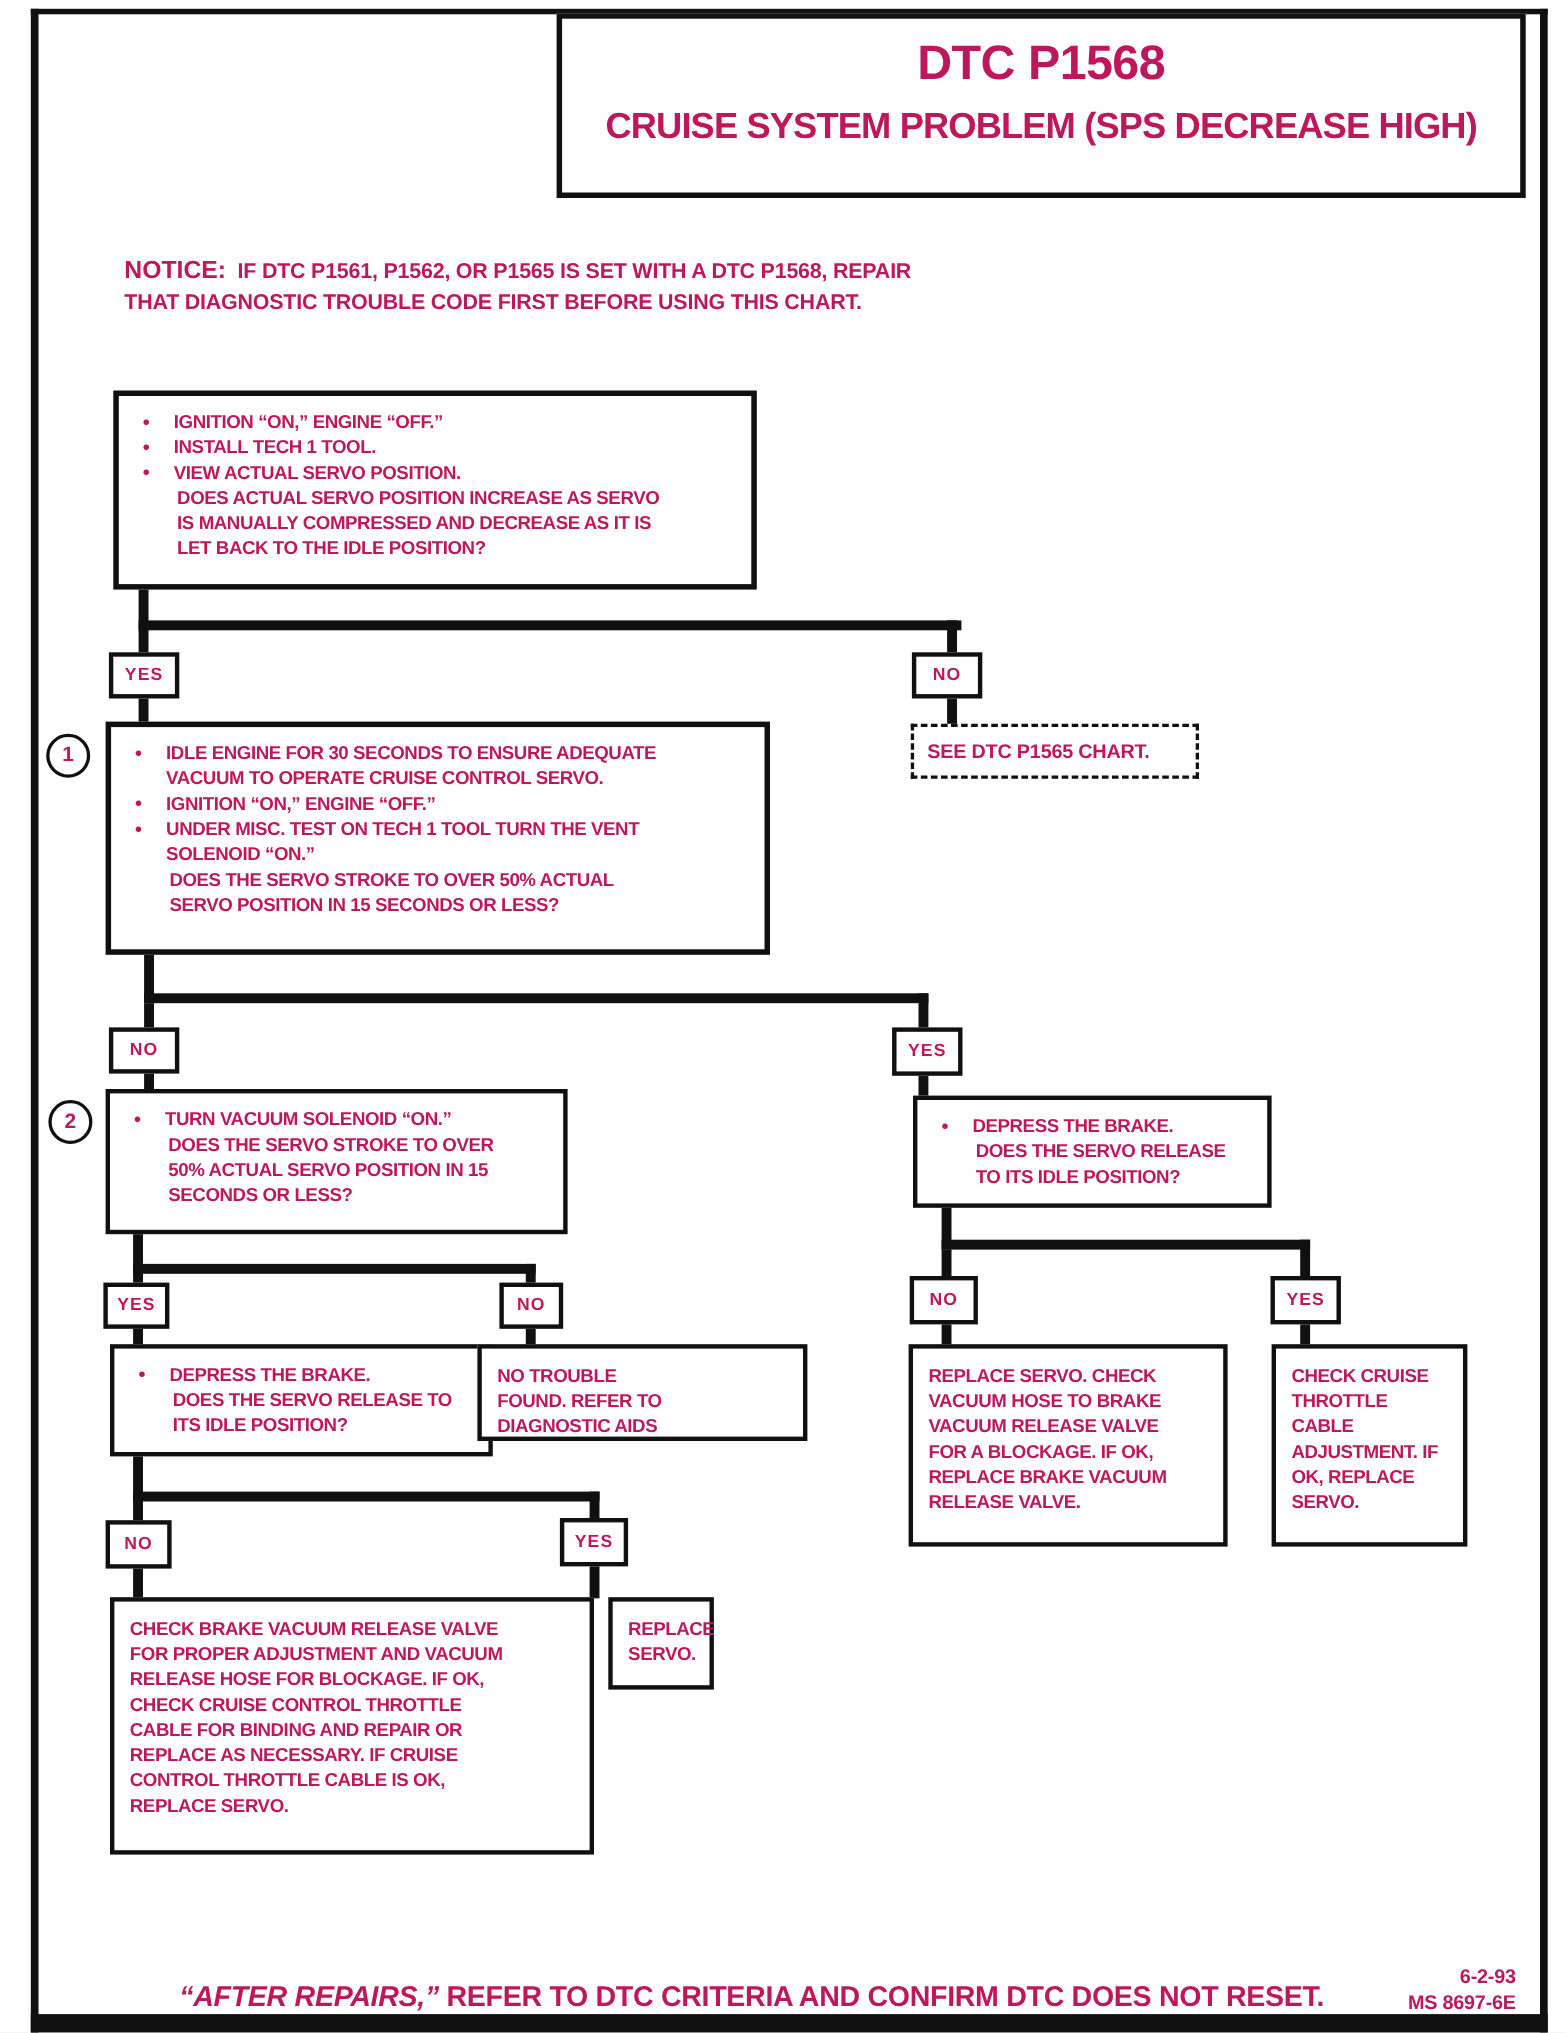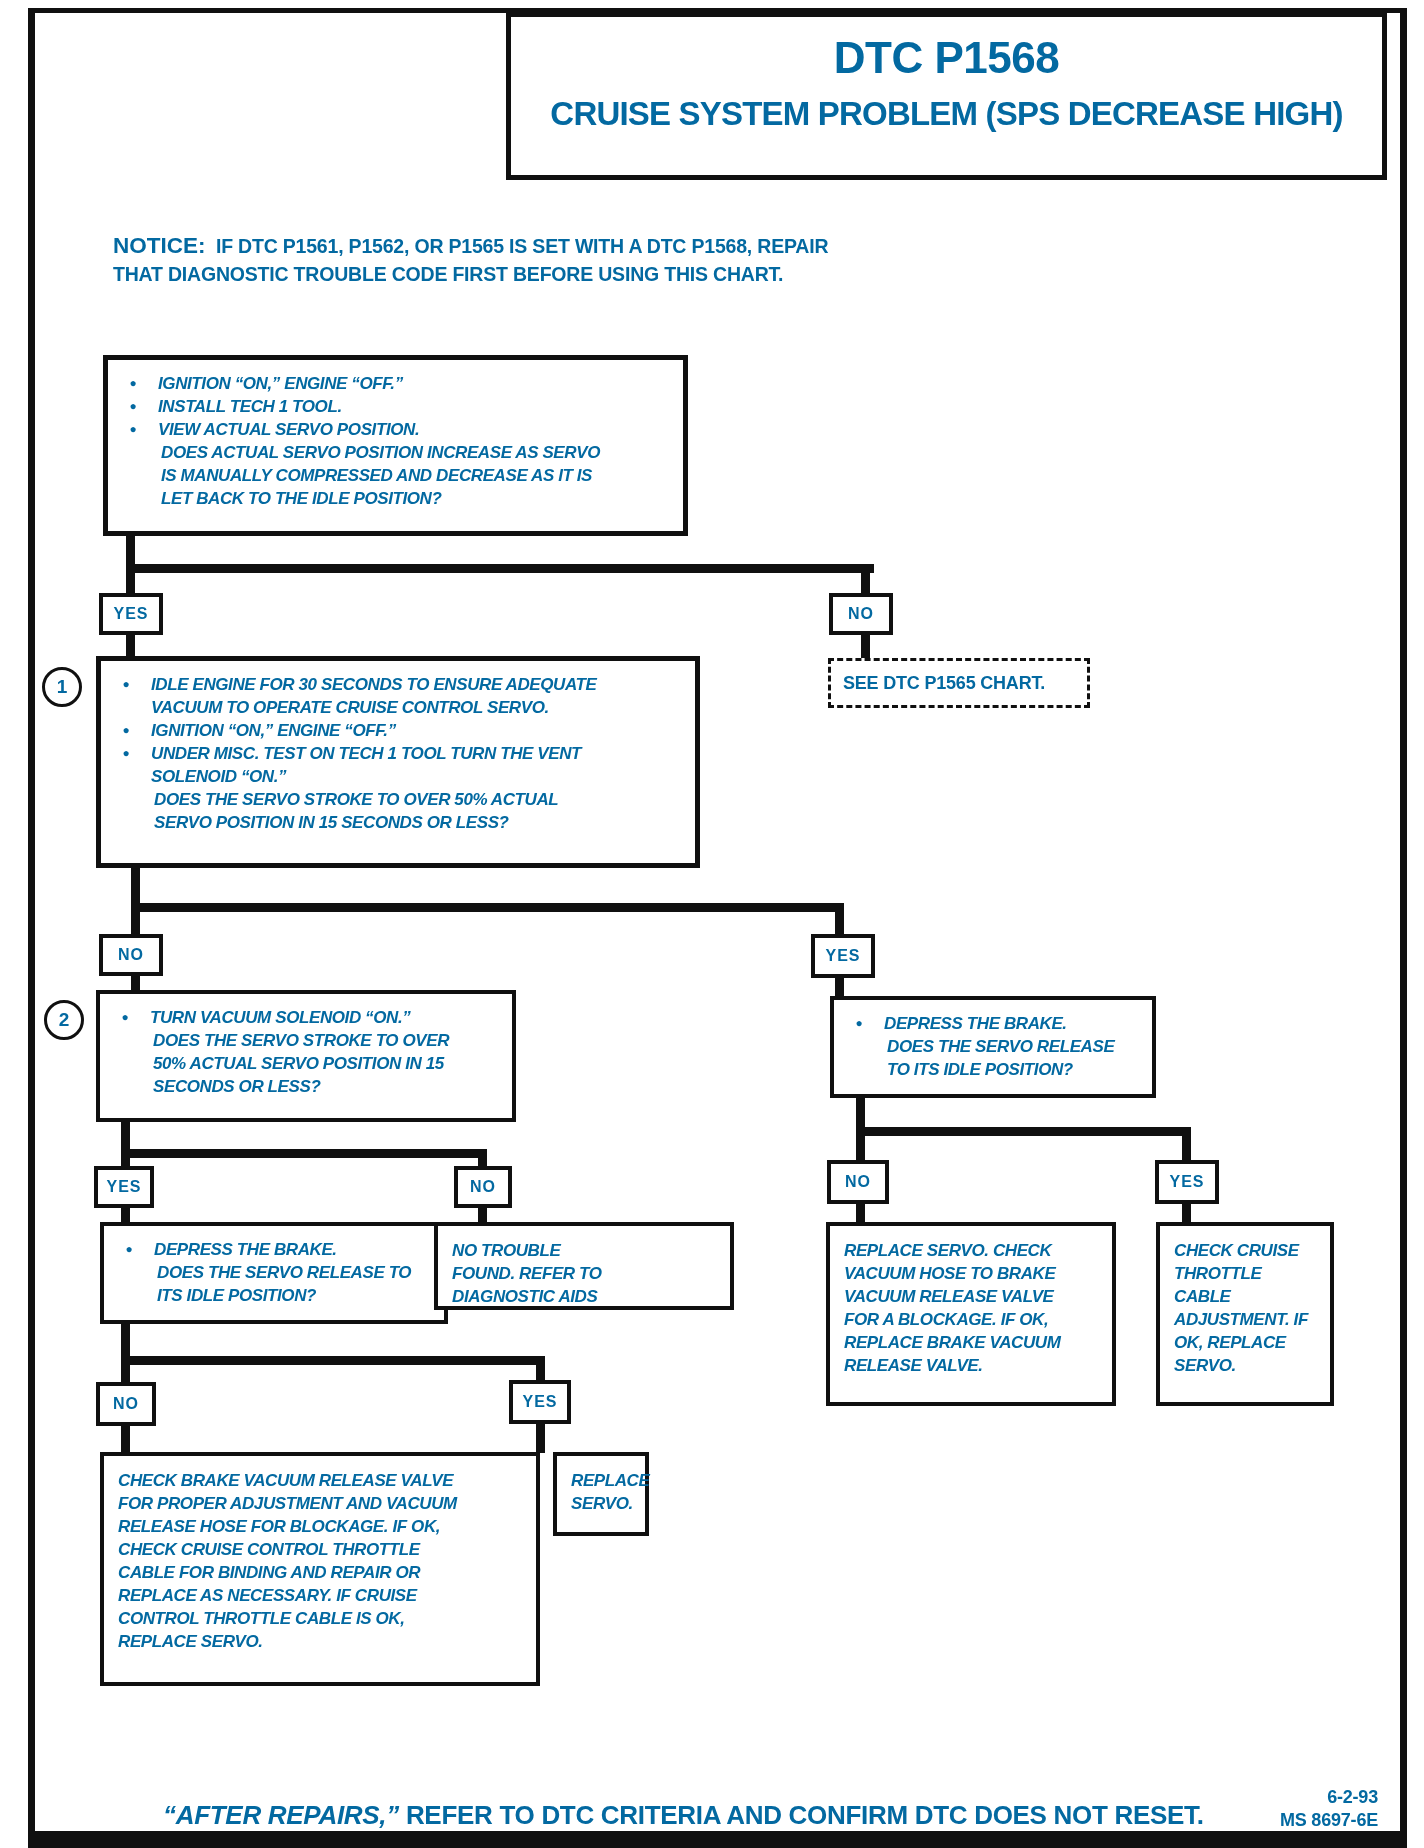--- a/index.html
+++ b/index.html
@@ -1,33 +1,33 @@
 <!DOCTYPE html>
 <html><head>
 <meta charset="utf-8">
 <style>
   html,body{margin:0;padding:0;background:#e8e8e8;}
   #page{position:relative;width:1424px;height:1848px;background:#ffffff;overflow:hidden;
-        font-family:"Liberation Sans","DejaVu Sans",sans-serif;color:#0369a1;}
+        font-family:"Liberation Sans","DejaVu Sans",sans-serif;color:#be185d;}
   .frame{position:absolute;background:#101010;}
   .cl{position:absolute;background:#101010;}
   .tbox{position:absolute;left:506px;top:12px;width:881px;height:168px;border:5px solid #101010;
         background:#fff;box-sizing:border-box;text-align:center;}
   .tbox .t1{font-size:44px;font-weight:700;margin-top:16px;letter-spacing:-0.5px;}
   .tbox .t2{font-size:33px;font-weight:700;margin-top:12px;letter-spacing:-0.8px;}
   .notice{position:absolute;left:113px;top:232px;line-height:28px;}
   .notice .ln{white-space:nowrap;font-weight:700;font-size:19.5px;letter-spacing:-0.2px;}
   .notice .nl{font-size:22.5px;letter-spacing:0;margin-top:48px;}
   .fbox{position:absolute;border:4px solid #101010;background:#fff;box-sizing:border-box;
         padding:12px 8px 8px 0;}
   .fbox.b5{border-width:5px;}
   .fbox.plain{padding:13px 10px 8px 14px;}
   .brow{display:flex;align-items:flex-start;}
   .dot{flex:0 0 50px;text-align:center;font-size:12px;line-height:23px;}
-  .btxt,.q,.ptxt{font-size:17px;line-height:23px;font-weight:700;letter-spacing:-0.4px;font-style:italic;}
+  .btxt,.q,.ptxt{font-size:17px;line-height:23px;font-weight:700;letter-spacing:-0.4px;}
   .q{margin-left:53px;}
   .yn{position:absolute;border:4px solid #101010;background:#fff;box-sizing:border-box;
       display:flex;align-items:center;justify-content:center;
       font-size:16px;font-weight:700;letter-spacing:1px;}
   .numc{position:absolute;width:40px;height:40px;border:3px solid #101010;border-radius:50%;
         background:#fff;box-sizing:border-box;display:flex;align-items:center;justify-content:center;
         font-size:19px;font-weight:700;}
   .dashed{position:absolute;left:828px;top:658px;width:262px;height:50px;border:3px dashed #101010;
         background:#fff;box-sizing:border-box;display:flex;align-items:center;padding-left:12px;
         font-size:18px;font-weight:700;letter-spacing:-0.2px;}

